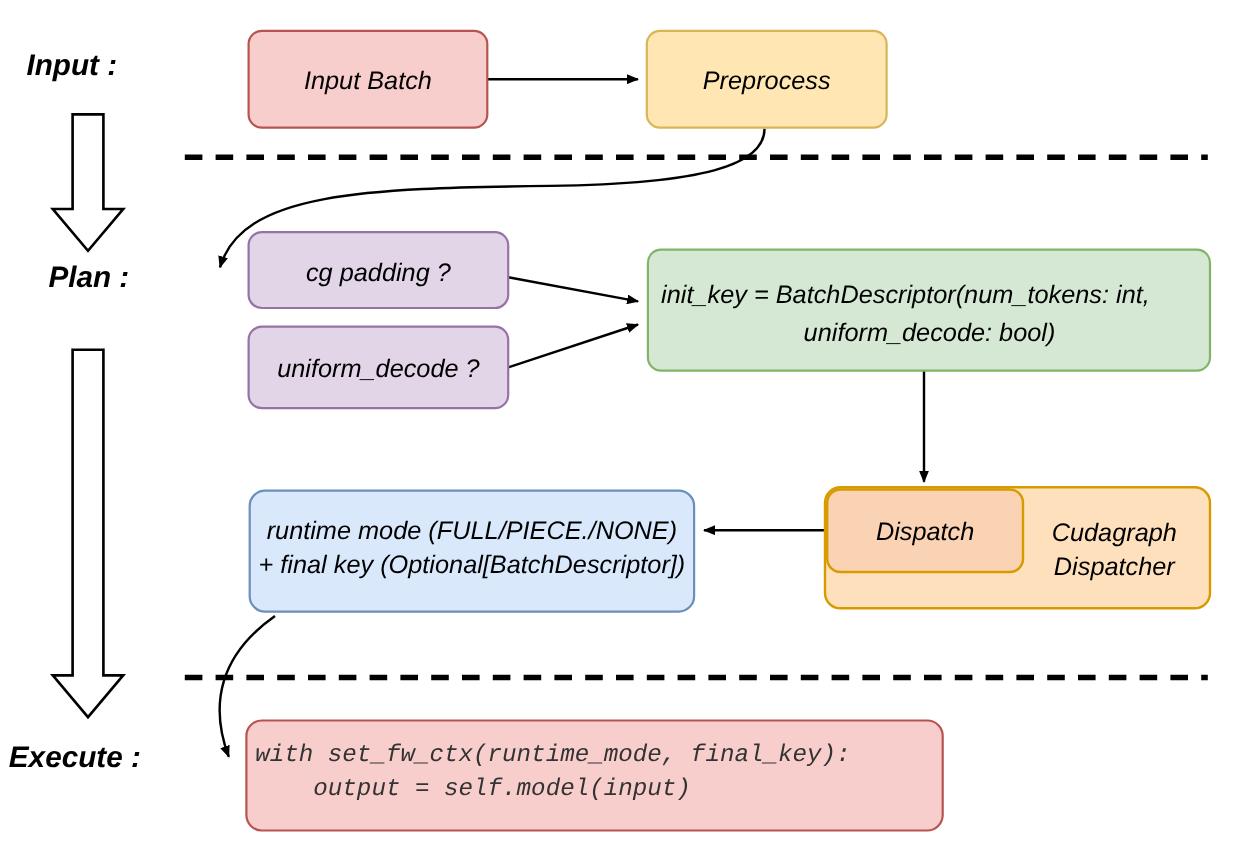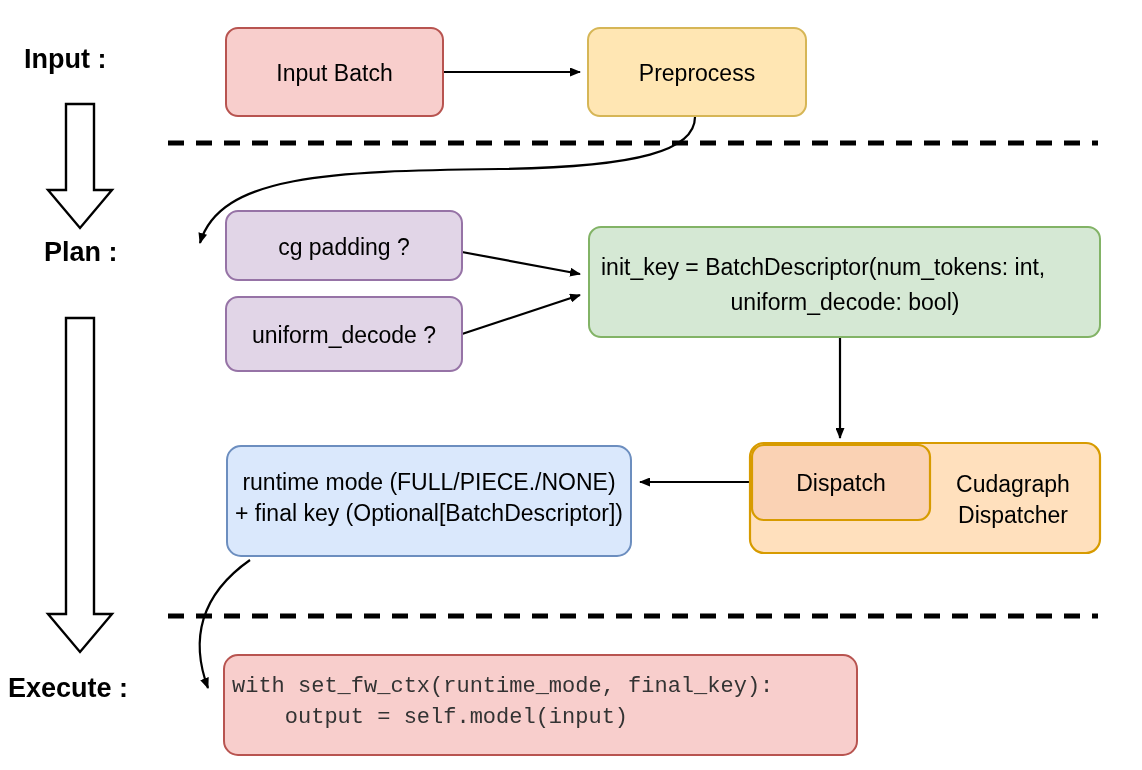--- a/index.html
+++ b/index.html
@@ -10,20 +10,21 @@
   body {
     width: 1142px;
     height: 770px;
     font-family: "Liberation Sans", sans-serif;
     overflow: hidden;
   }
   #diagram-root {
     position: relative;
     width: 1142px;
     height: 770px;
+    font-style: italic;
   }
   svg#flow {
     position: absolute;
     top: 0; left: 0;
     width: 1142px;
     height: 770px;
   }
   .stage-label {
     font-family: "Liberation Sans", sans-serif;
     font-weight: bold;

